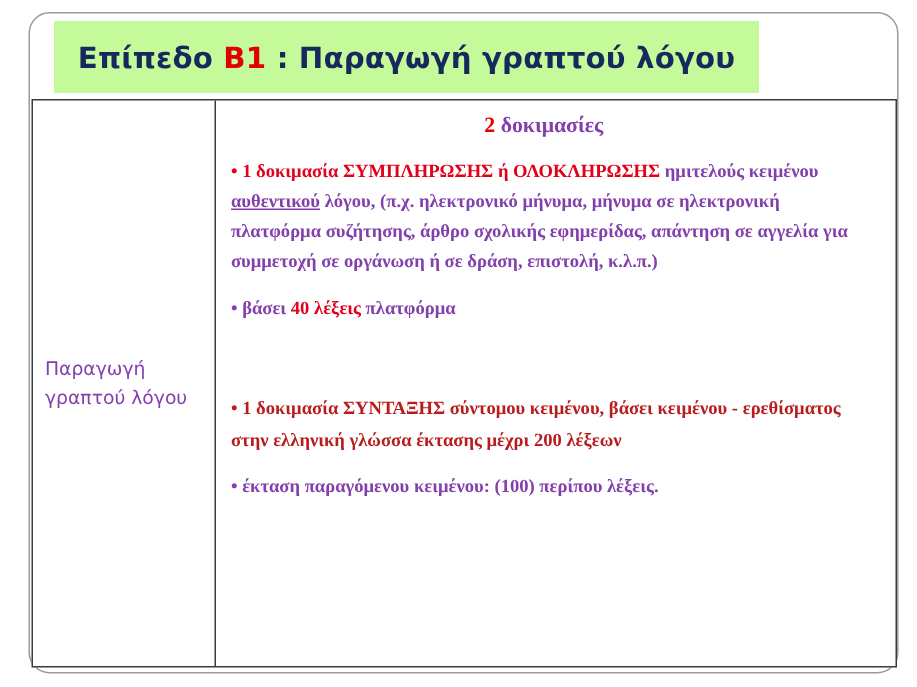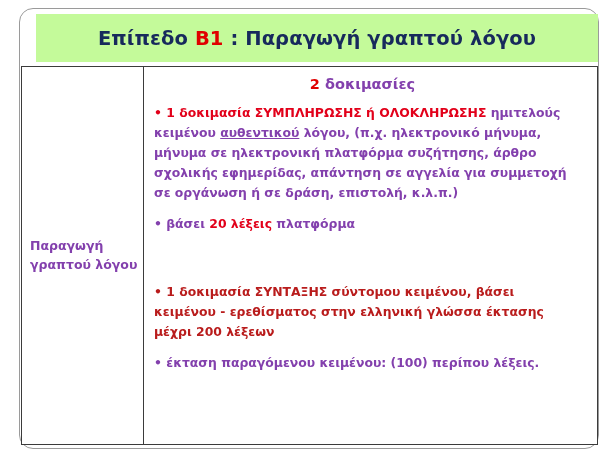--- a/index.html
+++ b/index.html
@@ -26,21 +26,21 @@
     border: 1px solid #9a9a9a;
     border-radius: 14px;
     background: transparent;
   }
 
   
   .title-band {
     position: absolute;
     left: 36px;
     top: 14px;
-    width: 562px;
+    width: 470px;
     height: 48px;
     background: #c4fa9a;
     display: flex;
     align-items: center;
     justify-content: center;
   }
   .title-text {
     font-size: 19.5px;
     font-weight: bold;
     color: #17295c;
@@ -67,29 +67,30 @@
     width: 122px;
     box-sizing: border-box;
     border-right: 1px solid #3b3b3b;
     display: flex;
     align-items: center;
     justify-content: flex-start;
     padding-left: 8px;
   }
   .col-left-label {
     color: #8340ad;
-    font-weight: bold;
+    font-weight: normal;
     font-size: 12.5px;
     line-height: 1.5;
   }
   .col-right {
     flex: 1;
     box-sizing: border-box;
     padding: 7px 26px 0 10px;
     position: relative;
+    font-family: Liberation Serif, serif;
   }
 
   
   .dokimasies {
     text-align: center;
     font-size: 14.5px;
     font-weight: bold;
     color: #8340ad;
     margin: 2px 0 11px 0;
   }
@@ -137,21 +138,21 @@
     <div class="dokimasies">
       <span class="num">2</span><span> δοκιμασίες</span>
     </div>
 
     <p class="para">
       <span class="r">• </span><span class="r">1 δοκιμασία ΣΥΜΠΛΗΡΩΣΗΣ ή ΟΛΟΚΛΗΡΩΣΗΣ </span><span class="p">ημιτελούς κειμένου </span><span class="p u">αυθεντικού</span><span class="p"> λόγου, (π.χ. ηλεκτρονικό μήνυμα, μήνυμα σε ηλεκτρονική πλατφόρμα συζήτησης, άρθρο σχολικής εφημερίδας, απάντηση σε αγγελία για συμμετοχή σε οργάνωση ή σε δράση, επιστολή, κ.λ.π.)</span>
     </p>
 
 
     <p class="para">
-      <span>• βάσει </span><span class="r">20 λέξεις </span><span>πλατφόρμα</span>
+      <span>• βάσει </span><span class="r">40 λέξεις </span><span>πλατφόρμα</span>
     </p>
 
 
     <div class="spacer-gap"></div>
 
     <p class="para red">• 1 δοκιμασία ΣΥΝΤΑΞΗΣ  σύντομου κειμένου, βάσει κειμένου - ερεθίσματος στην ελληνική γλώσσα έκτασης μέχρι 200 λέξεων</p>
 
     <p class="para">• έκταση παραγόμενου κειμένου:  (100) περίπου λέξεις.</p>
 
   </div>

